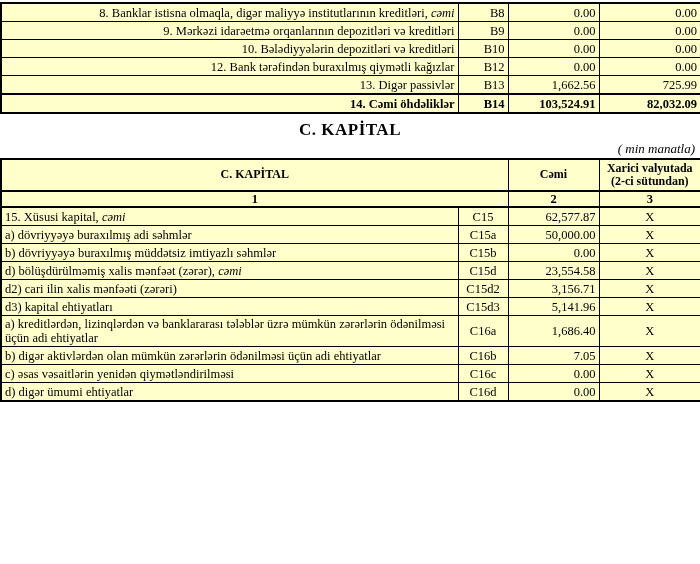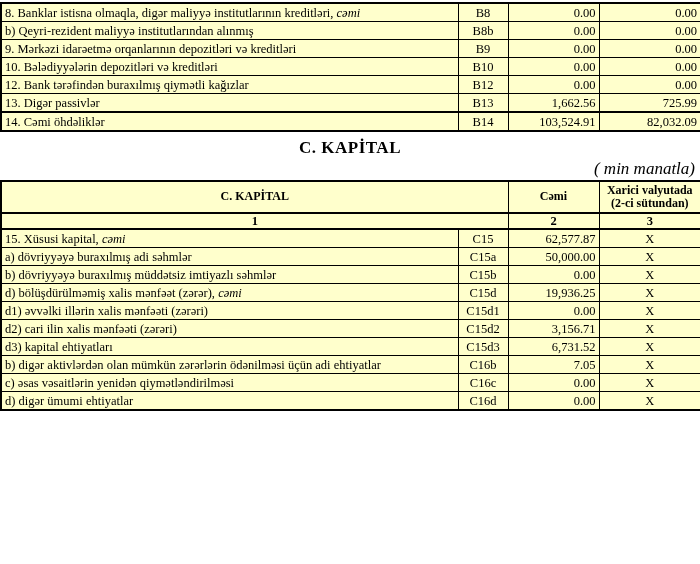--- a/index.html
+++ b/index.html
@@ -18,69 +18,63 @@
     background:#FFFFCC;
     font-size:12.5px;
     line-height:1.12;
     padding:0 3px;
     overflow:hidden;
     vertical-align:middle;
   }
   
   col.c-desc{width:457px;} col.c-code{width:50px;} col.c-v1{width:91px;} col.c-v2{width:102px;}
   
-  .t1 td{height:17px;white-space:nowrap;}
+  .t1 td{height:17px;white-space:nowrap;text-align:right;}
   
   .t2 td{height:17px;white-space:nowrap;}
   .t2 tr.hdr td{height:30px;font-weight:bold;text-align:center;font-size:12px;white-space:normal;border-bottom-width:2px;}
   .t2 tr.numrow td{height:12px;font-weight:bold;text-align:center;border-bottom-width:2px;}
   .t2 tr.tall td{height:30px;}
   .t2 tr.tall td.desc{white-space:normal;}
   .t2 tr.last2 td{height:15px;}
   .desc{padding-left:4px;}
   .ind1{padding-left:28px;}
   .ind2{padding-left:56px;}
   .code{text-align:center;}
   .num{text-align:right;padding-right:4px;}
   .xc{text-align:center;}
   .wht{background:#fff;}
   .vl2{border-left-width:2px;}
-  tr.boldrow td{font-weight:normal;border-top-width:2px;margin-left:31px;}
+  tr.boldrow td{font-weight:bold;border-top-width:2px;margin-left:31px;}
   .it{font-style:italic;}
   .title{
     font-size:17px;font-weight:bold;text-align:center;
     margin:6px 0 0 0;letter-spacing:.5px;
   }
   .unit{
-    font-size:17px;font-style:italic;text-align:right;
+    font-size:13px;font-style:italic;text-align:right;
     margin:1px 5px 1px 0;
   }
 </style>
 </head>
 <body>
 
 <table class="tbl t1">
   <colgroup>
       <col class="c-desc">
       <col class="c-code">
       <col class="c-v1">
       <col class="c-v2">
     </colgroup>
   <tbody>
     <tr>
       <td class="desc"><span>8. Banklar istisna olmaqla, digər maliyyə institutlarının kreditləri, </span><span class="it">cəmi</span></td>
       <td class="code">B8</td>
       <td class="num vl2">0.00</td>
       <td class="num vl2">0.00</td>
-    </tr>
-    <tr>
-      <td class="desc ind1">b) Qeyri-rezident maliyyə institutlarından alınmış</td>
-      <td class="code">B8b</td>
-      <td class="num vl2 wht">0.00</td>
-      <td class="num vl2 wht">0.00</td>
     </tr>
     <tr>
       <td class="desc">9. Mərkəzi idarəetmə orqanlarının depozitləri və kreditləri</td>
       <td class="code">B9</td>
       <td class="num vl2 wht">0.00</td>
       <td class="num vl2 wht">0.00</td>
     </tr>
     <tr>
       <td class="desc">10. Bələdiyyələrin depozitləri və kreditləri</td>
       <td class="code">B10</td>
@@ -143,39 +137,39 @@
     </tr>
     <tr>
       <td class="desc ind1">b) dövriyyəyə buraxılmış müddətsiz imtiyazlı səhmlər</td>
       <td class="code">C15b</td>
       <td class="num vl2 wht">0.00</td>
       <td class="xc vl2">X</td>
     </tr>
     <tr>
       <td class="desc ind1"><span>d) bölüşdürülməmiş xalis mənfəət (zərər), </span><span class="it">cəmi</span></td>
       <td class="code">C15d</td>
-      <td class="num vl2">19,936.25</td>
-      <td class="xc vl2">X</td>
-    </tr>
-    <tr>
-      <td class="desc ind2">d1) əvvəlki illərin xalis mənfəəti (zərəri)</td>
-      <td class="code">C15d1</td>
-      <td class="num vl2 wht">0.00</td>
+      <td class="num vl2">23,554.58</td>
       <td class="xc vl2">X</td>
     </tr>
     <tr>
       <td class="desc ind2">d2) cari ilin xalis mənfəəti (zərəri)</td>
       <td class="code">C15d2</td>
       <td class="num vl2">3,156.71</td>
       <td class="xc vl2">X</td>
     </tr>
     <tr>
       <td class="desc ind2">d3) kapital ehtiyatları</td>
       <td class="code">C15d3</td>
-      <td class="num vl2">6,731.52</td>
+      <td class="num vl2">5,141.96</td>
+      <td class="xc vl2">X</td>
+    </tr>
+    <tr class="tall">
+      <td class="desc ind1">a) kreditlərdən, lizinqlərdən və banklararası tələblər üzrə mümkün zərərlərin ödənilməsi üçün adi ehtiyatlar</td>
+      <td class="code">C16a</td>
+      <td class="num vl2">1,686.40</td>
       <td class="xc vl2">X</td>
     </tr>
     <tr>
       <td class="desc ind1">b) digər aktivlərdən olan mümkün zərərlərin ödənilməsi üçün adi ehtiyatlar</td>
       <td class="code">C16b</td>
       <td class="num vl2">7.05</td>
       <td class="xc vl2">X</td>
     </tr>
     <tr>
       <td class="desc ind1">c) əsas vəsaitlərin yenidən qiymətləndirilməsi</td>

